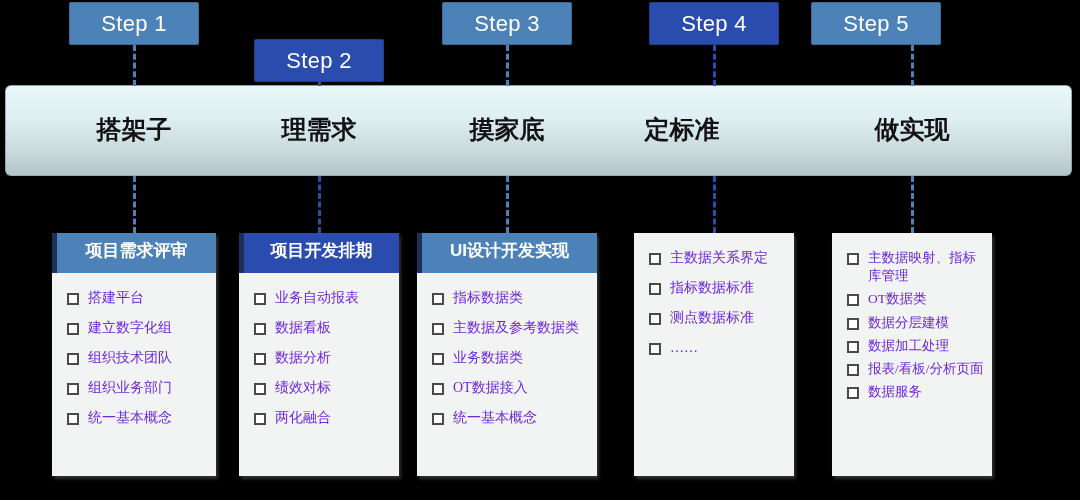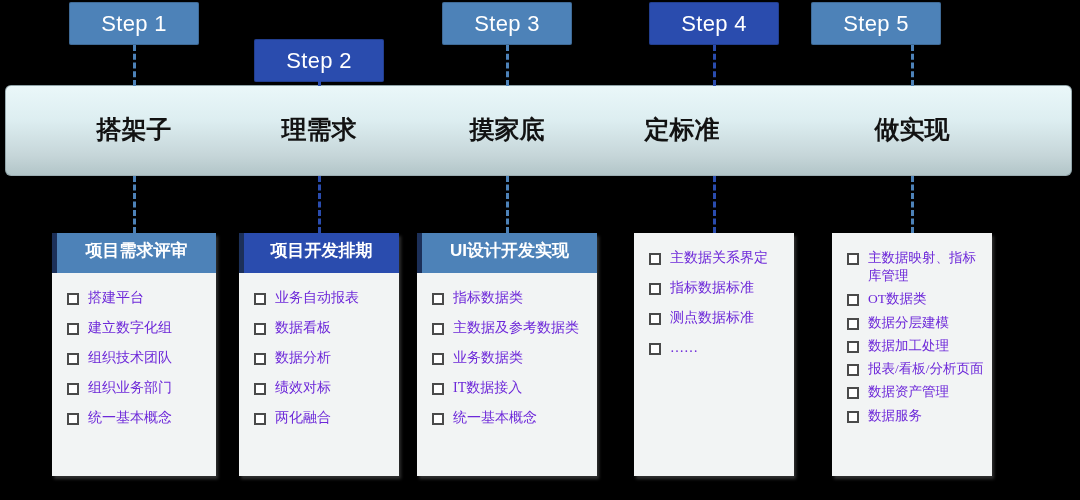--- a/index.html
+++ b/index.html
@@ -143,21 +143,21 @@
             <li>
               <span class="bullet"></span>
               <span>主数据及参考数据类</span>
             </li>
             <li>
               <span class="bullet"></span>
               <span>业务数据类</span>
             </li>
             <li>
               <span class="bullet"></span>
-              <span>IT数据接入</span>
+              <span>OT数据接入</span>
             </li>
             <li>
               <span class="bullet"></span>
               <span>统一基本概念</span>
             </li>
           </ul>
     </div>
   </div>
 
   <div class="col">
@@ -209,23 +209,19 @@
             <li>
               <span class="bullet"></span>
               <span>数据加工处理</span>
             </li>
             <li>
               <span class="bullet"></span>
               <span>报表/看板/分析页面</span>
             </li>
             <li>
               <span class="bullet"></span>
-              <span>数据资产管理</span>
-            </li>
-            <li>
-              <span class="bullet"></span>
               <span>数据服务</span>
             </li>
           </ul>
     </div>
   </div>
 </div>
 </div>
 
 </body></html>

